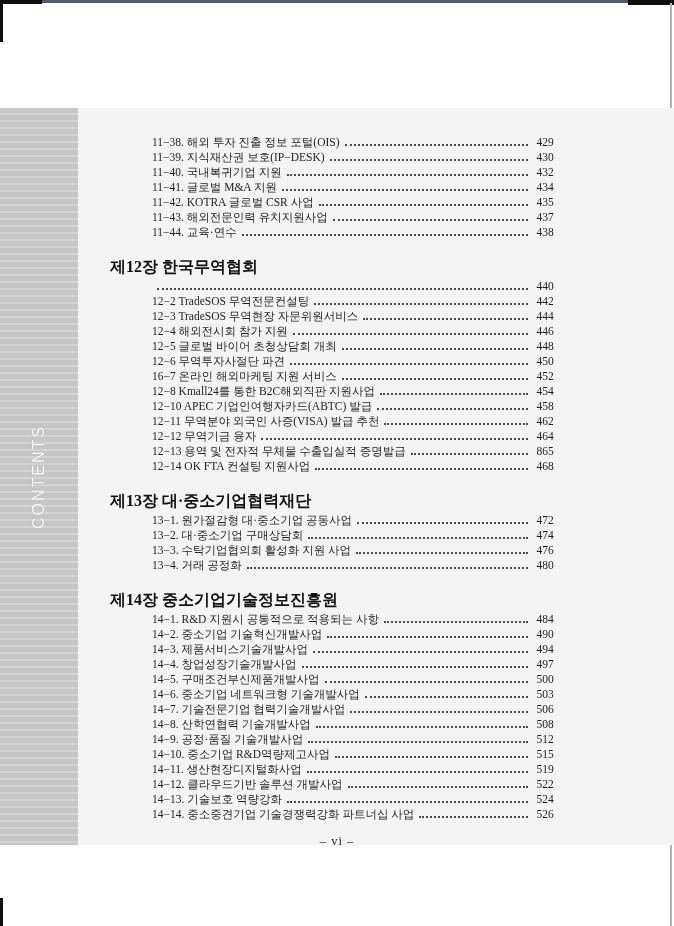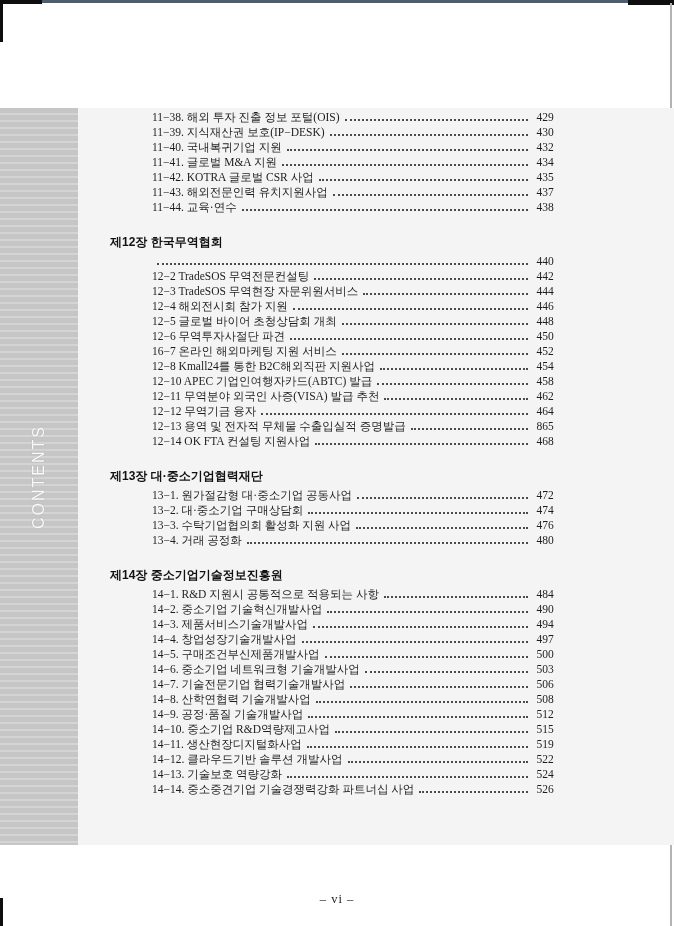--- a/index.html
+++ b/index.html
@@ -29,41 +29,41 @@
       var(--sidebar_stripe,#d4d4d4) 5px,var(--sidebar_stripe,#d4d4d4) 7px);
     display:flex;align-items:center;justify-content:center;
   }
   .contents-label{
     transform:rotate(-90deg);
     font-family:"Liberation Sans","DejaVu Sans",sans-serif;
     font-size:16px;letter-spacing:2px;color:#fafafa;
     white-space:nowrap;text-shadow:0 0 1px rgba(120,120,120,.45);
   }
   
-  .toc{position:absolute;left:110px;top:2px;width:450px;}
+  .toc{position:absolute;left:110px;top:27px;width:450px;}
   .chapter-title{
     margin:18px 0 3px 0;padding:0;
-    font-family:Liberation Sans, sans-serif;
-    font-size:12px;font-weight:bold;color:#111;line-height:18px;
+    font-family:Liberation Serif, serif;
+    font-size:16px;font-weight:bold;color:#111;line-height:18px;
   }
   .toc-section:first-child .chapter-title{display:none;}
   .toc-row{
     display:flex;align-items:flex-end;
     padding-left:42px;height:15px;
     font-size:11.5px;line-height:15px;white-space:nowrap;
   }
   .entry-label{flex:0 0 auto;}
   .leader{flex:1 1 auto;position:relative;min-width:12px;}
   .leader::after{
     content:"";position:absolute;left:5px;right:2px;bottom:4px;
     border-bottom:2px dotted var(--leader_dots,#4a4a4a);
   }
   .entry-page{flex:0 0 30px;text-align:center;}
   .footer{
-    position:absolute;left:0;right:0;top:892px;text-align:center;
+    position:absolute;left:0;right:0;top:834px;text-align:center;
     font-size:12.5px;letter-spacing:1px;
   }
 </style>
 </head>
 <body>
 
 <div class="page">
   <div class="top-line"></div>
   <div class="top-black-left"></div>
   <div class="top-black-right"></div>

